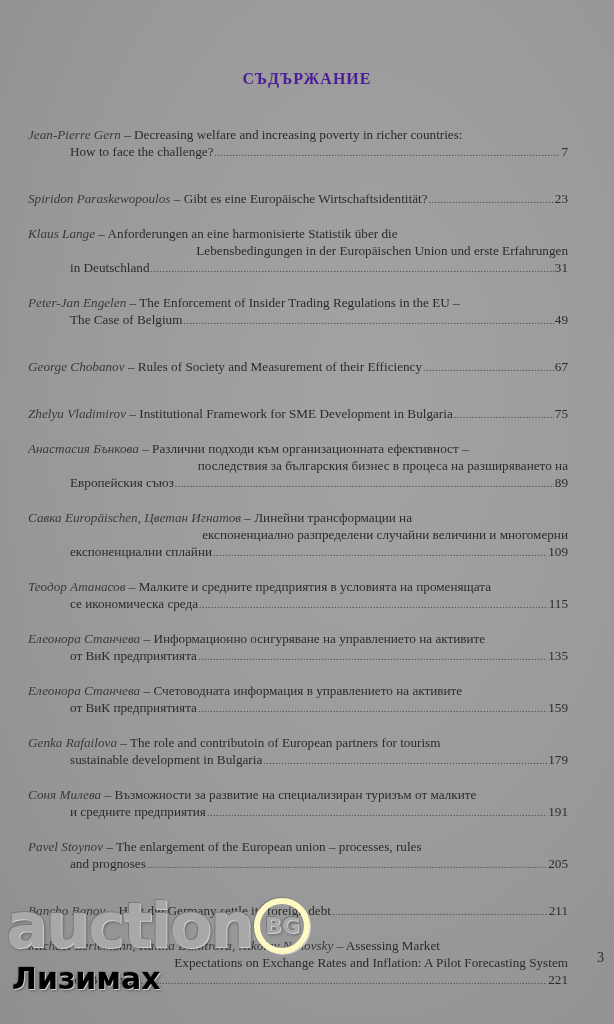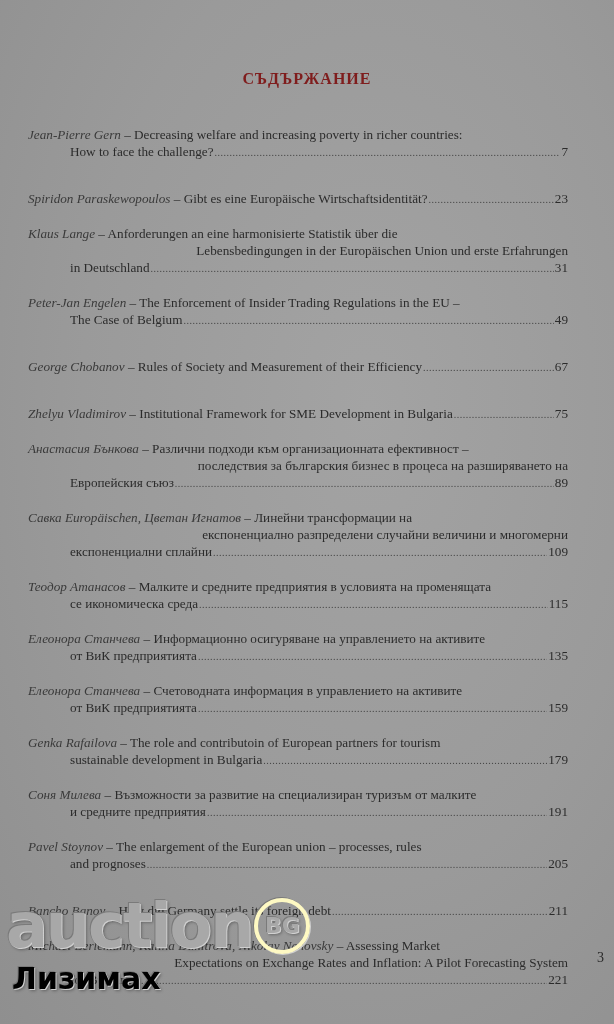--- a/index.html
+++ b/index.html
@@ -23,21 +23,21 @@
     }
     .title {
       position: absolute;
       top: 70px;
       left: 0;
       width: 614px;
       text-align: center;
       font-weight: bold;
       font-size: 16px;
       letter-spacing: 1px;
-      color: #7f1d1d;
+      color: #4c1d95;
     }
     .toc {
       position: absolute;
       left: 28px;
       top: 126px;
       width: 540px;
     }
     .entry {
       font-size: 13.2px;
       line-height: 17px;
@@ -109,21 +109,21 @@
       display: flex;
       align-items: center;
     }
     .wm-bg {
       display: inline-flex;
       align-items: center;
       justify-content: center;
       width: 56px;
       height: 56px;
       border-radius: 50%;
-      border: 4px solid #fef9c3;
+      border: 6px solid #fef9c3;
       box-shadow: 1px 1px 0 #d0d0d0, -1px -1px 0 #7a7a7a;
       font-size: 22px;
       letter-spacing: 0;
       margin-left: 2px;
       box-sizing: border-box;
       color: #a8a8a8;
     }
     .wm-sub {
       font-family: "DejaVu Sans", sans-serif;
       font-weight: bold;

